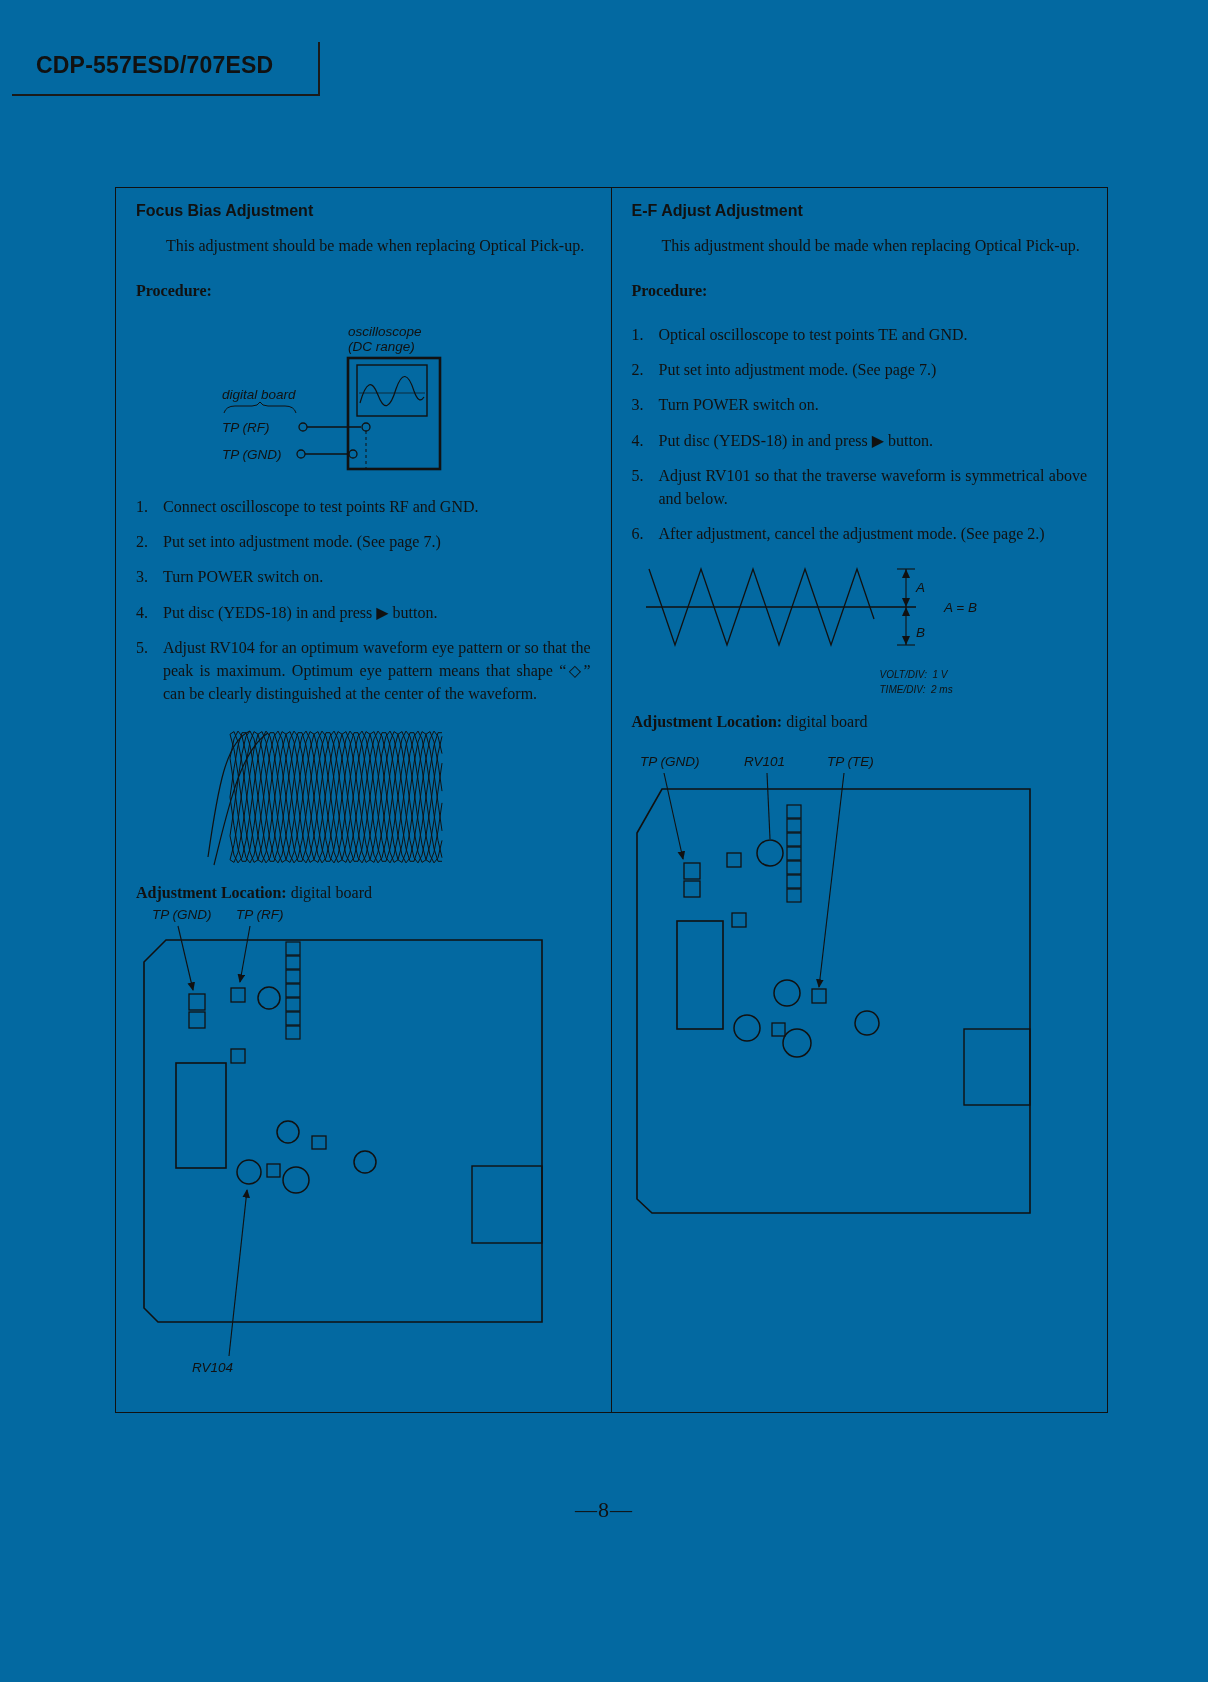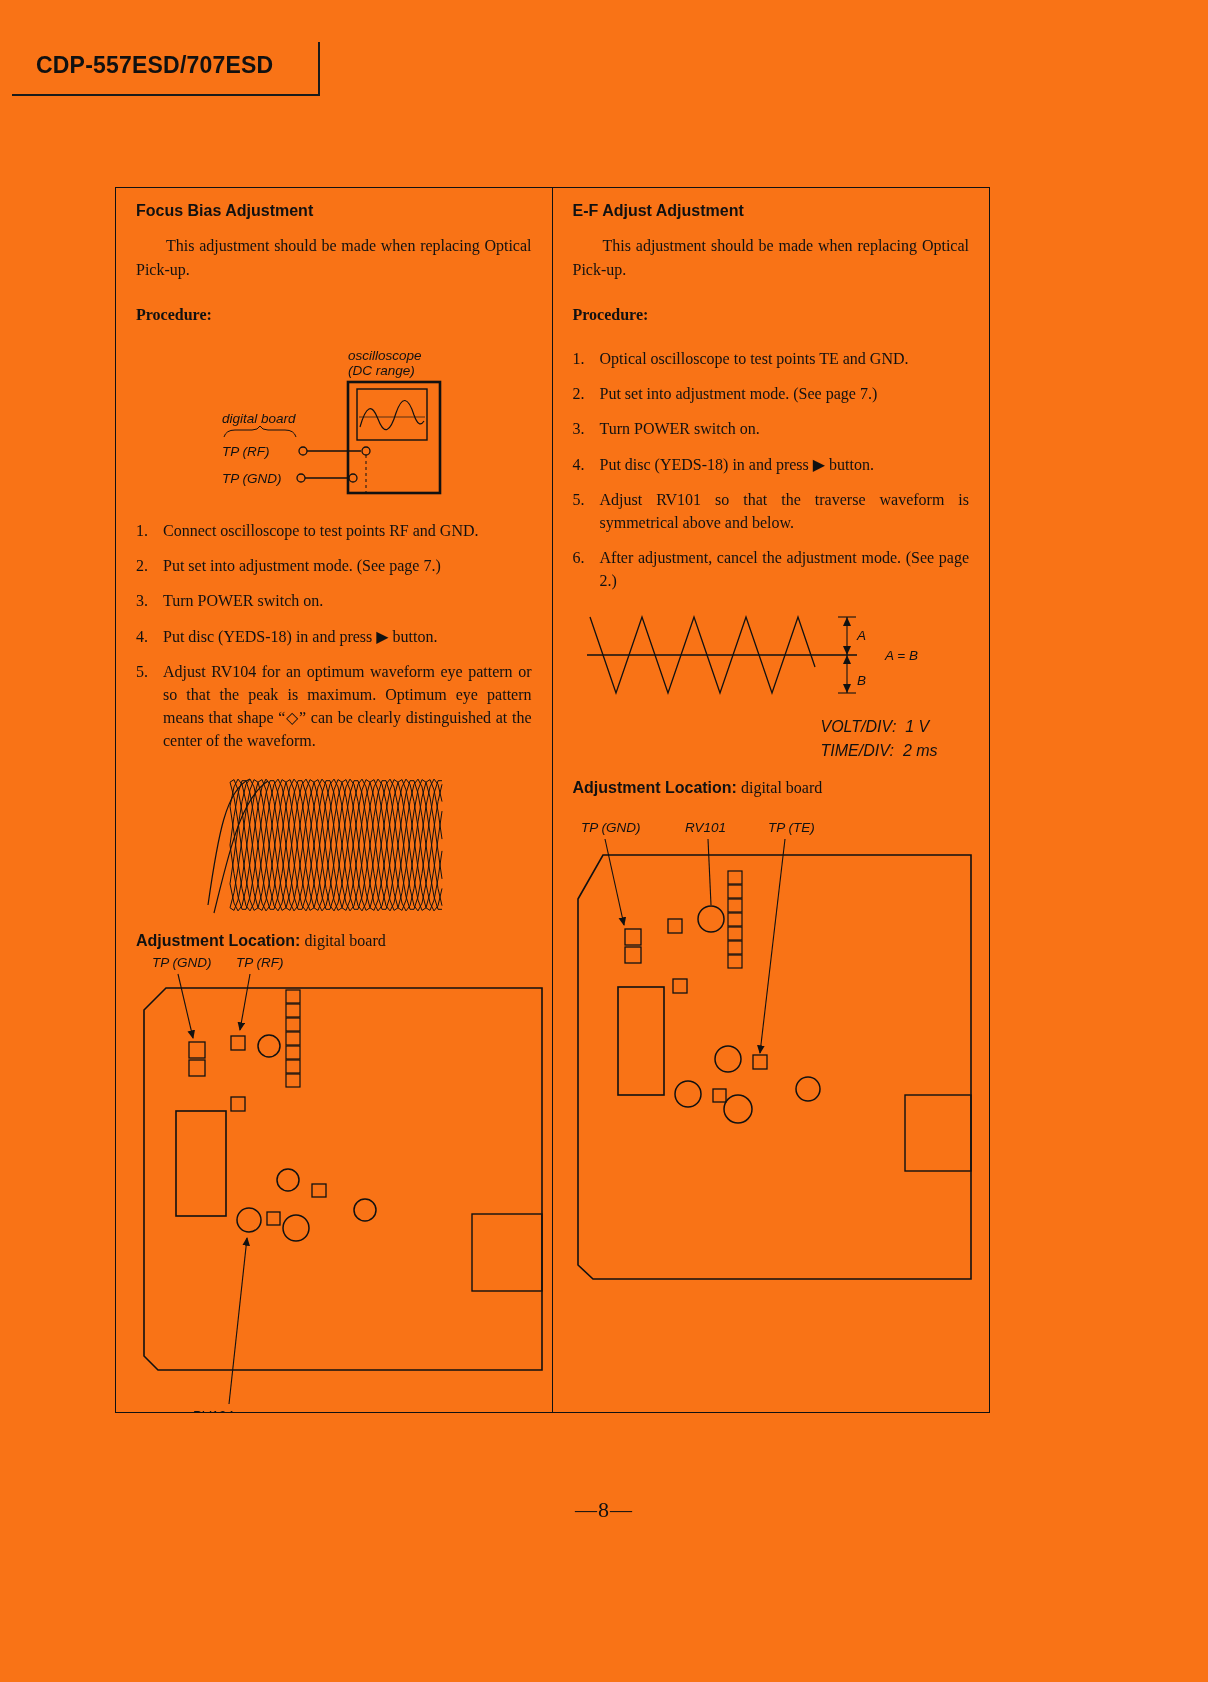--- a/index.html
+++ b/index.html
@@ -1,30 +1,30 @@
 <!DOCTYPE html>
 <html><head>
 <meta charset="utf-8">
 <style>
   * { margin:0; padding:0; box-sizing:border-box; }
   html,body { background:#d9d9d9; }
   .page {
     width:1208px; height:1682px; position:relative; margin:0 auto;
-    background:#f97316; color:#111;
+    background:#0369a1; color:#111;
     font-family:"Liberation Serif", serif; font-size:16px;
   }
   .model-box {
     position:absolute; left:12px; top:42px; width:308px; height:54px;
     border-right:2px solid #1a1a1a; border-bottom:2px solid #1a1a1a;
     display:flex; align-items:center; padding:0 0 6px 24px;
     font-family:"Liberation Sans", sans-serif; font-weight:bold; font-size:23px;
     letter-spacing:0.2px;
   }
   .main-box {
-    position:absolute; left:115px; top:187px; width:875px; height:1226px;
+    position:absolute; left:115px; top:187px; width:993px; height:1226px;
     border:1.6px solid #111; display:flex;
   }
   .col { flex:1 1 50%; padding:12px 20px 0 20px; overflow:hidden; }
   .col.left { border-right:1.6px solid #111; }
   .sec-title {
     font-family:"Liberation Sans", sans-serif; font-weight:bold; font-size:16px;
     margin:2px 0 14px 0;
   }
   .intro { text-align:justify; text-indent:30px; line-height:1.5; margin-bottom:24px; }
   .proc-label { font-weight:bold; margin-bottom:23px; }
@@ -32,23 +32,23 @@
   .step { display:flex; gap:7px; margin-bottom:12px; line-height:1.45; }
   .step-num { flex:0 0 20px; }
   .step-text { flex:1; text-align:justify; }
   .fig { display:block; }
   svg { overflow:visible; }
   svg text {
     font-family:"Liberation Sans", sans-serif; font-style:italic;
     font-size:13.5px; fill:#111;
   }
   .adj { margin:12px 0 4px 0; }
-  .adj b { font-family:Liberation Sans, sans-serif; }
+  .adj b { font-family:Liberation Serif, serif; }
   .divlabels {
-    font-family:"Liberation Sans", sans-serif; font-style:italic; font-size:16px;
+    font-family:"Liberation Sans", sans-serif; font-style:italic; font-size:10px;
     margin:2px 0 6px 248px; line-height:1.5; white-space:pre;
   }
   .pageno {
     position:absolute; top:1497px; left:0; right:0; text-align:center;
     font-size:22px; letter-spacing:1px;
   }
 </style>
 </head>
 <body>
 

